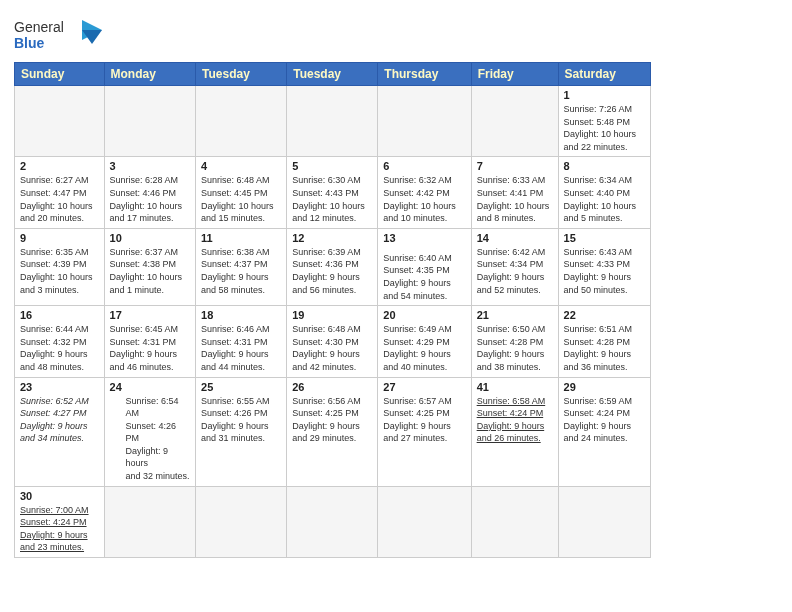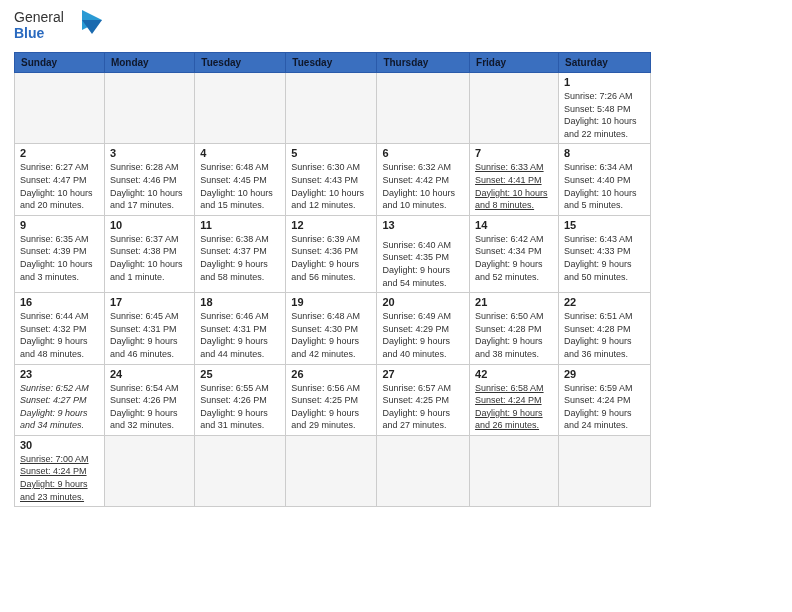--- a/index.html
+++ b/index.html
@@ -7,21 +7,21 @@
       font-family: Arial, sans-serif;
       background: #fff;
       width: 792px;
       height: 612px;
       overflow: hidden;
     }
     .page {
       width: 665px;
       min-height: 612px;
       background: #fff;
-      padding: 6px 14px 10px 14px;
+      padding: 16px 14px 10px 14px;
     }
     .header {
       display: flex;
       justify-content: space-between;
       align-items: flex-start;
       margin-bottom: 8px;
     }
     .logo {
       display: flex;
       align-items: center;
@@ -41,22 +41,22 @@
       color: #444;
       margin-top: 2px;
     }
     .calendar {
       width: 100%;
       border-collapse: collapse;
       border: 1px solid #bbb;
     }
     .calendar th {
       background: #3a6fbf;
-      color: #0f172a;
-      font-size: 10px;
+      color: #fef9c3;
+      font-size: 12px;
       font-weight: bold;
       padding: 4px 6px;
       text-align: left;
       border: 1px solid #2a5aaa;
     }
     .calendar td {
       vertical-align: top;
       border: 1px solid #ccc;
       padding: 3px 5px;
       width: 108px;
@@ -161,21 +161,21 @@
           </td>
           <td>
             <div class="day-number">6</div>
             <div class="day-info" style="white-space: pre-line;">Sunrise: 6:32 AM
 Sunset: 4:42 PM
 Daylight: 10 hours
 and 10 minutes.</div>
           </td>
           <td>
             <div class="day-number">7</div>
-            <div class="day-info" style="white-space: pre-line; text-decoration: underline;">Sunrise: 6:33 AM
+            <div class="day-info" style="white-space: pre-line;">Sunrise: 6:33 AM
 Sunset: 4:41 PM
 Daylight: 10 hours
 and 8 minutes.</div>
           </td>
           <td>
             <div class="day-number">8</div>
             <div class="day-info" style="white-space: pre-line;">Sunrise: 6:34 AM
 Sunset: 4:40 PM
 Daylight: 10 hours
 and 5 minutes.</div>
@@ -286,21 +286,21 @@
         <tr>
           <td>
             <div class="day-number">23</div>
             <div class="day-info" style="white-space: pre-line; font-style: italic;">Sunrise: 6:52 AM
 Sunset: 4:27 PM
 Daylight: 9 hours
 and 34 minutes.</div>
           </td>
           <td>
             <div class="day-number">24</div>
-            <div class="day-info" style="white-space: pre-line;">Sunrise: 6:54 AM
+            <div class="day-info" style="white-space: pre-line; margin-left: 16px;">Sunrise: 6:54 AM
 Sunset: 4:26 PM
 Daylight: 9 hours
 and 32 minutes.</div>
           </td>
           <td>
             <div class="day-number">25</div>
             <div class="day-info" style="white-space: pre-line;">Sunrise: 6:55 AM
 Sunset: 4:26 PM
 Daylight: 9 hours
 and 31 minutes.</div>
@@ -313,21 +313,21 @@
 and 29 minutes.</div>
           </td>
           <td>
             <div class="day-number">27</div>
             <div class="day-info" style="white-space: pre-line;">Sunrise: 6:57 AM
 Sunset: 4:25 PM
 Daylight: 9 hours
 and 27 minutes.</div>
           </td>
           <td>
-            <div class="day-number">42</div>
+            <div class="day-number">41</div>
             <div class="day-info" style="white-space: pre-line; text-decoration: underline;">Sunrise: 6:58 AM
 Sunset: 4:24 PM
 Daylight: 9 hours
 and 26 minutes.</div>
           </td>
           <td>
             <div class="day-number">29</div>
             <div class="day-info" style="white-space: pre-line;">Sunrise: 6:59 AM
 Sunset: 4:24 PM
 Daylight: 9 hours

